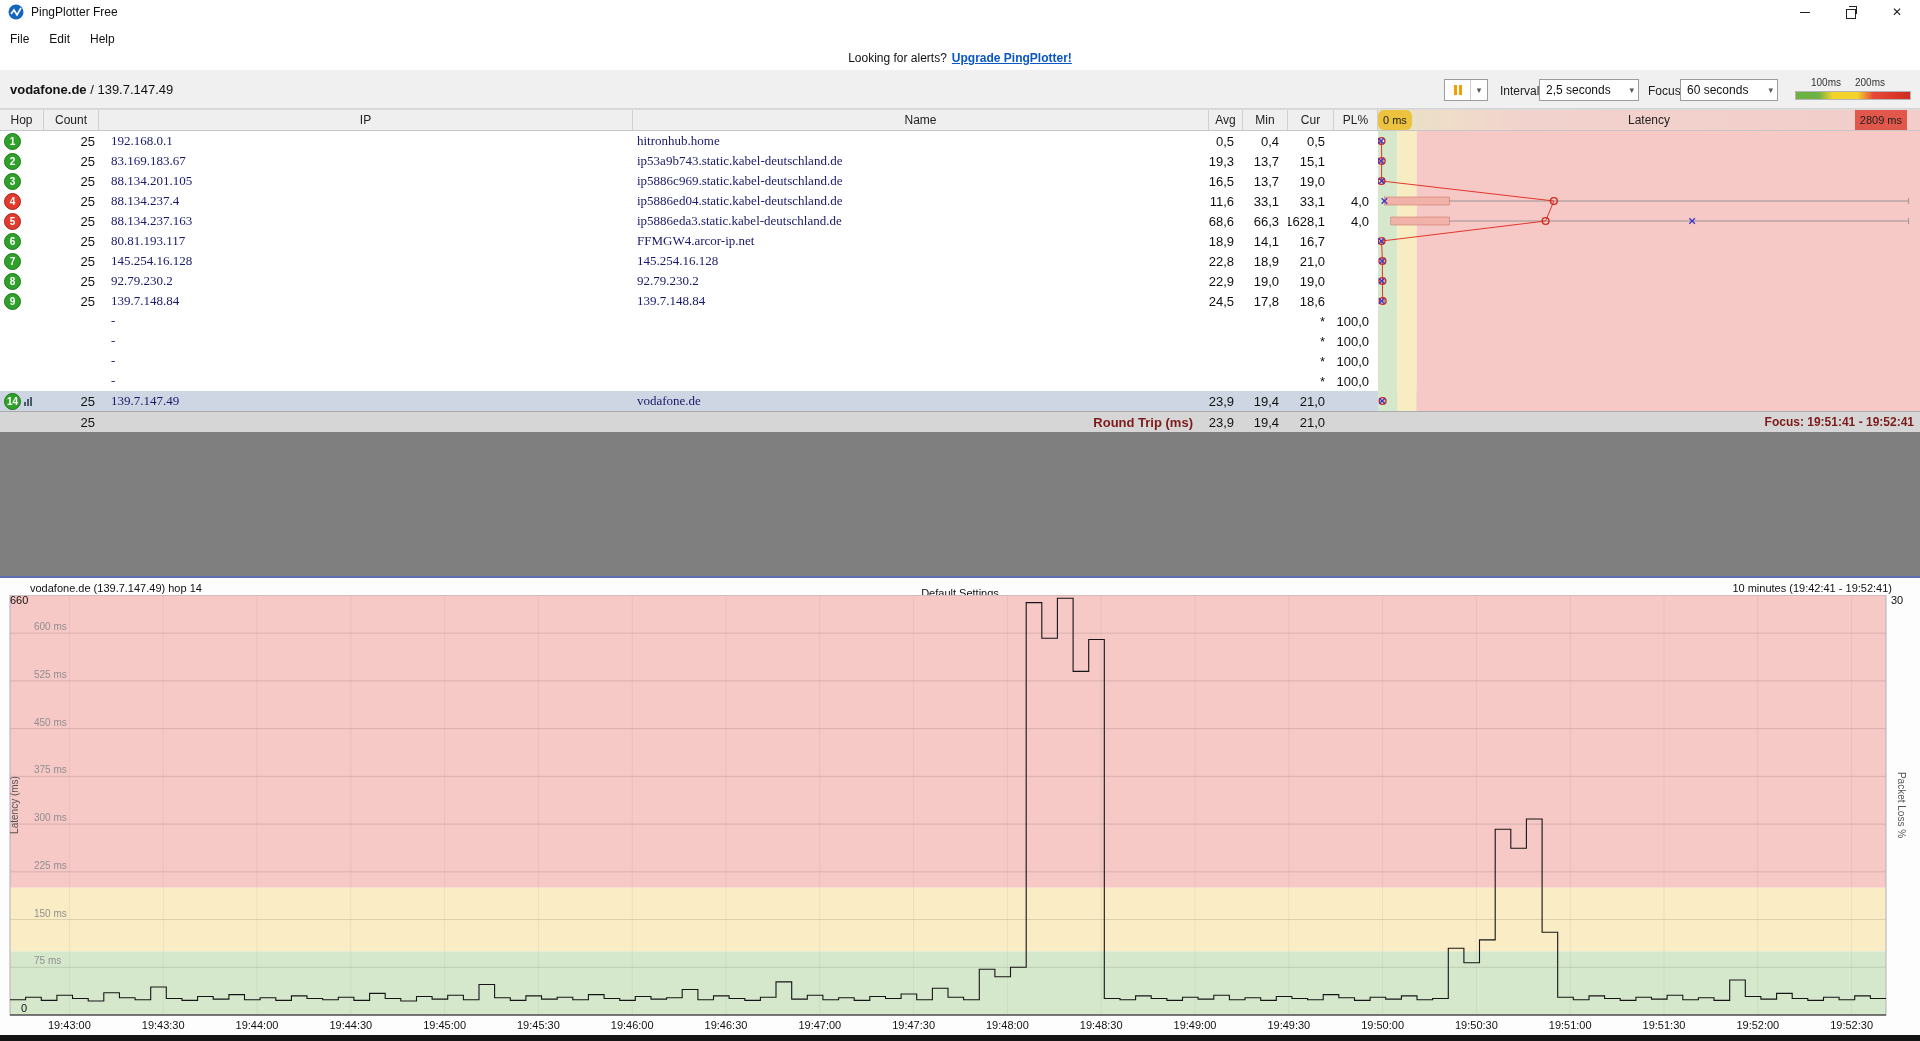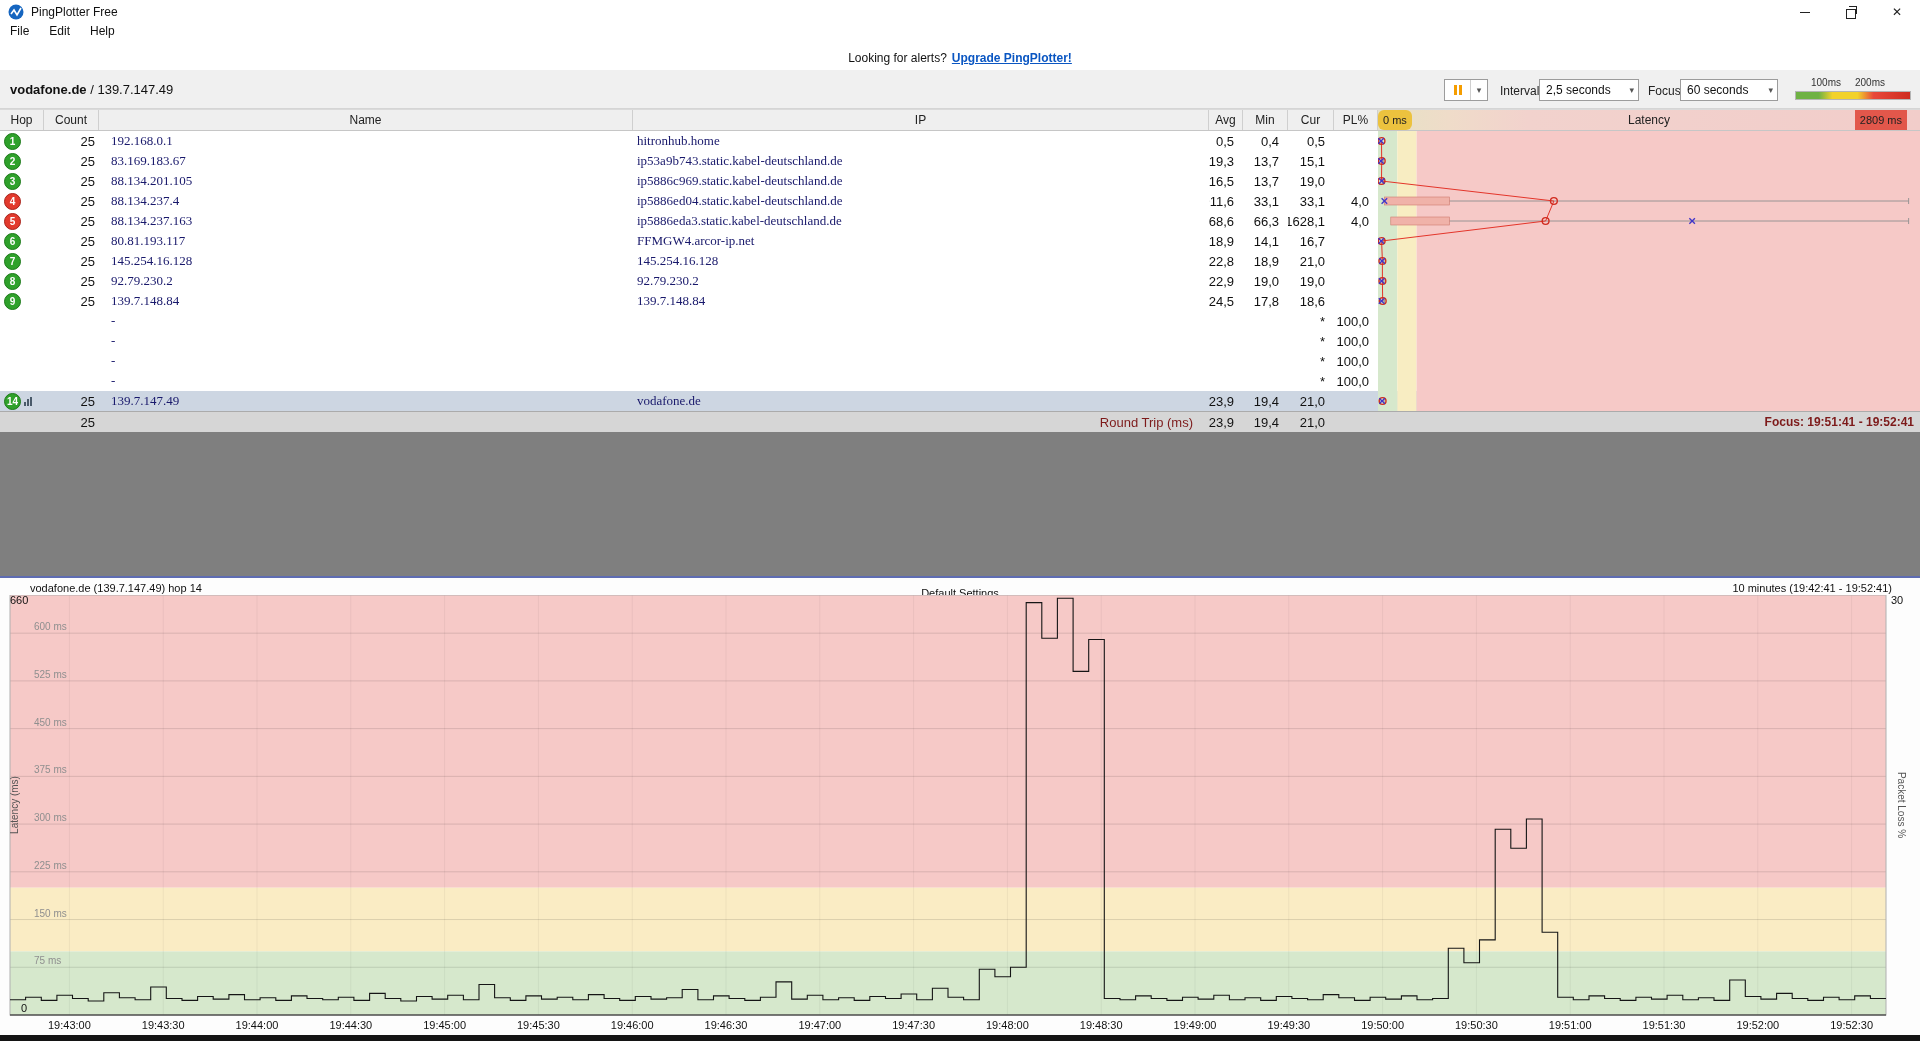--- a/index.html
+++ b/index.html
@@ -9,21 +9,21 @@
   .titlebar{position:absolute;top:0;left:0;width:100%;height:24px;background:#fff;display:flex;align-items:center;}
   .app-icon{width:16px;height:16px;margin-left:8px;}
   .title-text{font-size:12px;margin-left:7px;color:#111;}
   .win-btns{position:absolute;right:0;top:0;height:24px;display:flex;}
   .win-btn{width:46px;height:24px;display:flex;align-items:center;justify-content:center;font-size:12px;color:#222;}
   .mini-glyph{width:10px;height:1px;background:#222;display:block;}
   .ri{position:relative;width:8px;height:8px;border:1px solid #222;background:#fff;margin-top:3px;}
   .ri::before{content:'';position:absolute;left:2px;top:-4px;width:7px;height:7px;border:1px solid #222;border-bottom:none;border-left:none;}
 
   
-  .menubar{position:absolute;top:24px;left:0;width:100%;height:22px;background:#fff;display:flex;align-items:flex-start;}
+  .menubar{position:absolute;top:24px;left:0;width:100%;height:22px;background:#fff;display:flex;align-items:flex-end;}
   .menu-item{padding:0 10px;font-size:12px;color:#111;}
   .banner{position:absolute;top:46px;left:0;width:100%;height:24px;background:#fff;display:flex;align-items:center;justify-content:center;font-size:12px;}
   .banner a{color:#0a56c2;text-decoration:underline;margin-left:5px;font-weight:bold;cursor:pointer;}
 
   
   .toolbar{position:absolute;top:70px;left:0;width:100%;height:39px;background:#f0f0f0;border-bottom:1px solid #d5d5d5;box-sizing:border-box;}
   .target{position:absolute;left:10px;top:12px;font-size:13px;color:#111;}
   .target b{font-weight:bold;}
   .tool-label{position:absolute;top:14px;font-size:12px;color:#222;}
   .select{position:absolute;top:9px;height:22px;background:#fff;border:1px solid #9c9c9c;font-size:12px;display:flex;align-items:center;padding-left:6px;box-sizing:border-box;}
@@ -59,21 +59,21 @@
   .c-count{justify-content:flex-end;padding-right:4px;}
   .c-num{justify-content:flex-end;padding-right:9px;}
   .c-txt{color:#18186b;font-family:Liberation Serif, serif;}
   .c-ip{padding-left:12px;}
   .c-name{padding-left:4px;}
 
   #hopsvg{position:absolute;left:1378px;top:131px;pointer-events:none;}
 
   .tsum{position:absolute;top:411px;left:0;width:1920px;height:21px;background:#d6d6d6;border-top:1px solid #ababab;box-sizing:border-box;font-size:13px;align-items:center;color:#111;}
   .tsum .cell{height:19px;}
-  .sum-label{justify-content:flex-end;padding-right:16px;font-weight:normal;color:#7d1a1a;}
+  .sum-label{justify-content:flex-end;padding-right:16px;font-weight:bold;color:#7d1a1a;}
   .sum-focus{justify-content:flex-end;padding-right:6px;font-weight:bold;color:#7d1a1a;font-size:12px;}
 
   .graygap{position:absolute;top:432px;left:0;width:1920px;height:144px;background:#7f7f7f;}
 
   
   .panel{position:absolute;top:576px;left:0;width:1920px;height:459px;background:#fdfdfd;}
   .panel-topline{position:absolute;top:576px;left:0;width:1920px;height:2px;background:#5e6cb2;}
   .panel-head{position:absolute;top:4px;left:0;width:100%;height:13px;font-size:11px;color:#111;}
   .ph-left{position:absolute;left:30px;top:0;}
   .ph-center{position:absolute;left:0;top:5px;width:100%;text-align:center;}
@@ -148,22 +148,22 @@
         <span style="left:16px">100ms</span>
         <span style="left:60px">200ms</span>
       </div>
       <div class="legend-bar"></div>
     </div>
   </div>
 
   <div class="thead grid9">
     <div class="th">Hop</div>
     <div class="th">Count</div>
+    <div class="th">IP</div>
     <div class="th">Name</div>
-    <div class="th">IP</div>
     <div class="th">Avg</div>
     <div class="th">Min</div>
     <div class="th">Cur</div>
     <div class="th">PL%</div>
     <div class="th lat">
       <span class="lat-center">Latency</span>
       <span class="lat-left">0 ms</span>
       <span class="lat-right">2809 ms</span>
     </div>
   </div>

